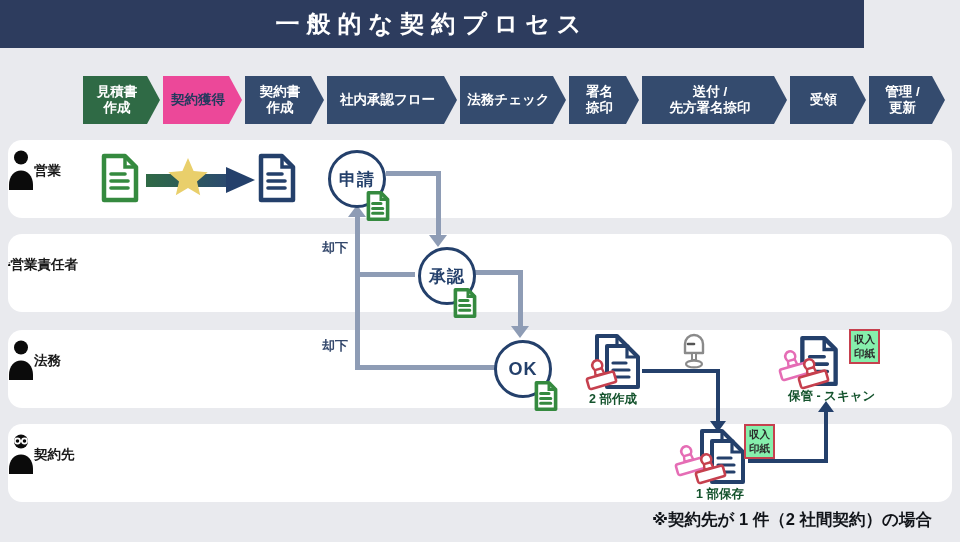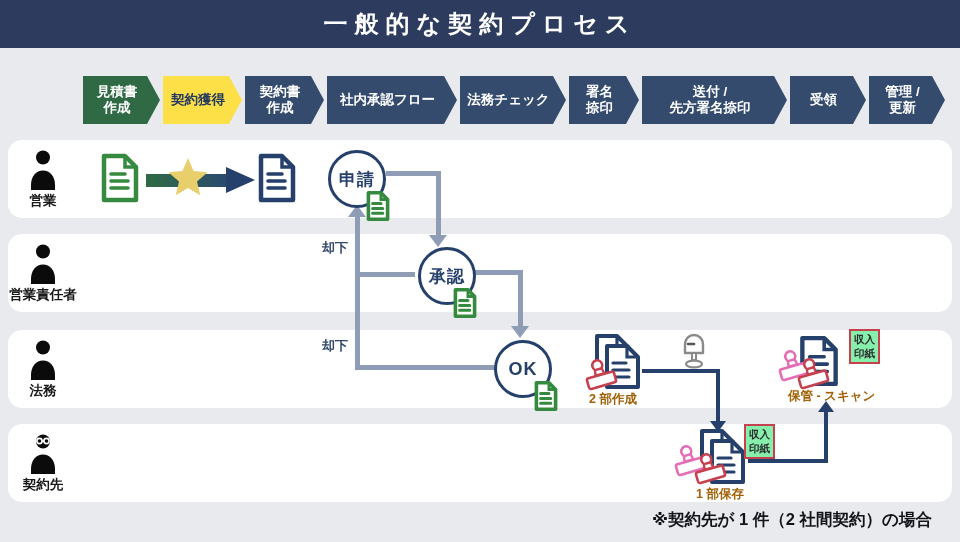--- a/index.html
+++ b/index.html
@@ -5,49 +5,49 @@
   * { margin:0; padding:0; box-sizing:border-box; }
   html,body { width:960px; height:542px; }
   body {
     font-family:"Liberation Sans","DejaVu Sans",sans-serif;
     background:#e9eaee;
     position:relative;
     overflow:hidden;
   }
   
   .header {
-    position:absolute; left:0; top:0; width:960px; height:48px;
+    position:absolute; left:0; top:0; width:864px; height:48px;
     background:#2d3c5e; display:flex; align-items:center; justify-content:center;
   }
   .header .title {
     color:#ffffff; font-size:24px; font-weight:bold; letter-spacing:7px;
     white-space:nowrap;
   }
   
   .procbar {
     position:absolute; left:83px; top:76px; height:48px;
     display:flex; gap:3px;align-items:center;
   }
   .chev {
     height:48px; color:#ffffff; font-size:13.5px; font-weight:bold;
     line-height:1.18; text-align:center; white-space:pre-line;
     display:flex; align-items:center; justify-content:center;
     padding-right:9px;
     clip-path:polygon(0 0, calc(100% - 13px) 0, 100% 50%, calc(100% - 13px) 100%, 0 100%);
     background:#344b6e;
   }
   .chev.green  { background:#2f6a45; }
-  .chev.yellow { background:#fde047; color:#243a5e; }
+  .chev.yellow { background:#ec4899; color:#243a5e; }
   
   .lane {
     position:absolute; left:8px; width:944px; height:78px;
     background:#ffffff; border-radius:14px;
   }
   .lane-head {
-    position:absolute; width:70px; display:flex; flex-direction:column;
+    position:absolute; width:70px; display:flex; flex-direction:row;
     align-items:center;
   }
   .lane-label {
     margin-top:2px; font-size:13.5px; font-weight:bold; color:#1a1a1a;
     white-space:nowrap;
   }
   
   .stage { position:absolute; inset:0; }
   .abs { position:absolute; }
   
@@ -66,21 +66,21 @@
   .ah-up-slate { position:absolute; width:0; height:0;
     border-left:9px solid transparent; border-right:9px solid transparent;
     border-bottom:12px solid #8e9cb5; }
   .ah-down-navy { position:absolute; width:0; height:0;
     border-left:8px solid transparent; border-right:8px solid transparent;
     border-top:11px solid #24406b; }
   .ah-up-navy { position:absolute; width:0; height:0;
     border-left:8px solid transparent; border-right:8px solid transparent;
     border-bottom:11px solid #24406b; }
   .reject-label { position:absolute; font-size:13px; font-weight:bold; color:#33476b; }
-  .flow-label { position:absolute; font-size:12.5px; font-weight:bold; color:#a16207; white-space:nowrap; }
+  .flow-label { position:absolute; font-size:12.5px; font-weight:bold; color:#14532d; white-space:nowrap; }
   .tag {
     position:absolute; width:31px; background:#86efac; border:2px solid #c6404e;
     font-size:10.5px; font-weight:bold; color:#2a2a2a; text-align:center;
     line-height:1.3; padding:2px 0; white-space:pre-line;
   }
   .note {
     position:absolute; right:28px; top:509px; font-size:16.5px; font-weight:bold;
     color:#111419; white-space:nowrap;
   }
   .grad-arrow {

